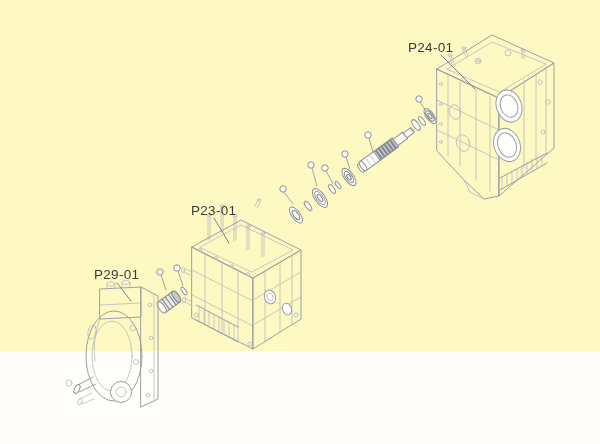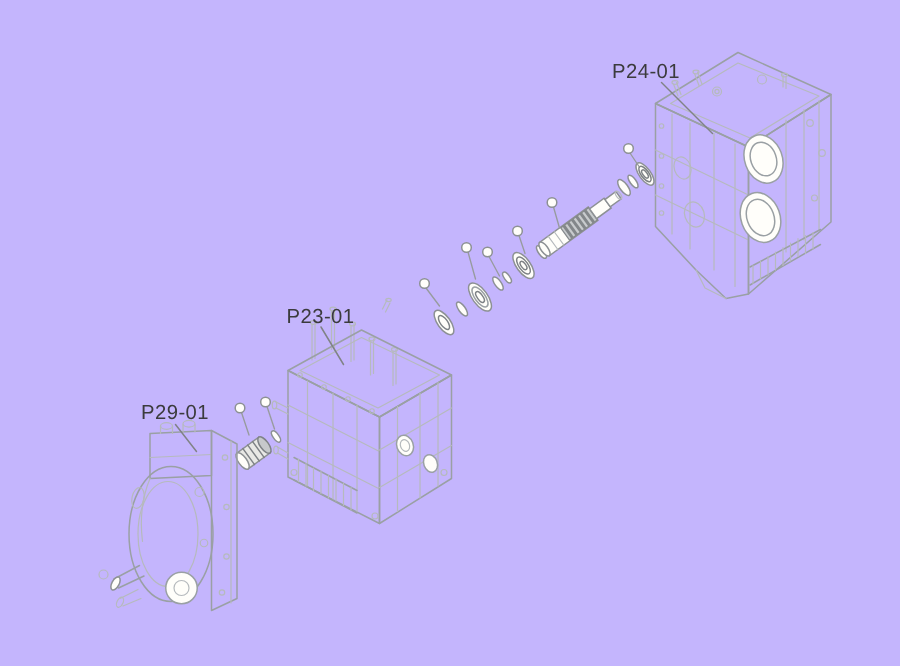--- a/index.html
+++ b/index.html
@@ -1,17 +1,17 @@
 <!DOCTYPE html>
 <html><head>
 <meta charset="utf-8">
 <style>
   html,body{margin:0;padding:0;}
   body{width:600px;height:444px;overflow:hidden;background:#fffefa;}
-  .stage{position:relative;width:600px;height:444px;background:#c4b5fd;}
+  .stage{position:relative;width:600px;height:351px;background:#fef9c3;}
   svg{display:block;}
   .ln{fill:none;stroke:#9aa0a4;stroke-width:1;stroke-linejoin:round;stroke-linecap:round;}
   .lt{fill:none;stroke:#b6babd;stroke-width:.8;stroke-linejoin:round;stroke-linecap:round;}
   .dk{fill:none;stroke:#7e8286;stroke-width:1;stroke-linejoin:round;stroke-linecap:round;}
   .fw{fill:#fffefa;stroke:#8d9194;stroke-width:1;}
   .fwl{fill:#fffefa;stroke:#9aa0a4;stroke-width:1;}
   .lbl{font-family:"Liberation Sans",sans-serif;font-size:13.5px;fill:#3b3b3d;letter-spacing:.3px;}
   .leader{fill:none;stroke:#808386;stroke-width:1;stroke-linecap:round;}
   .balloon{fill:#fffefa;stroke:#8d9194;stroke-width:1;}
   .stem{fill:none;stroke:#979b9e;stroke-width:.9;stroke-linecap:round;}

